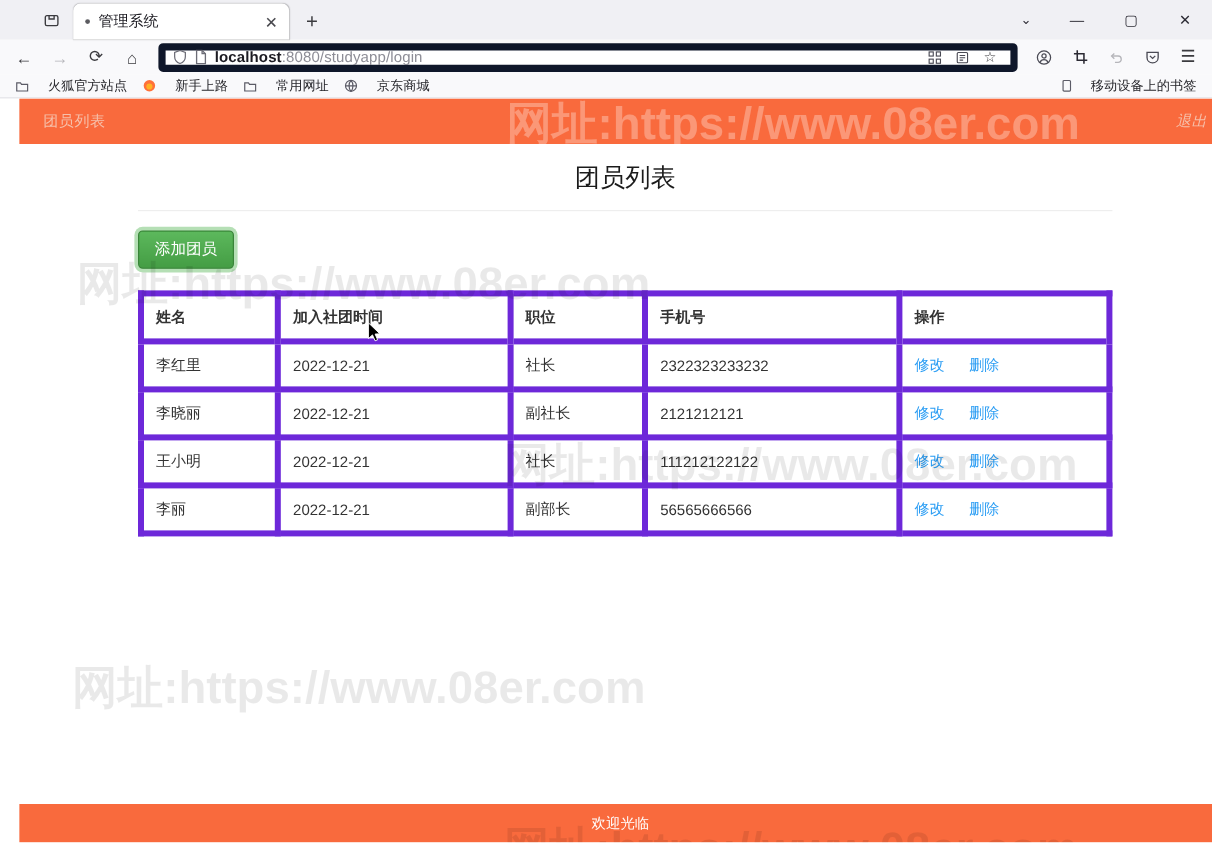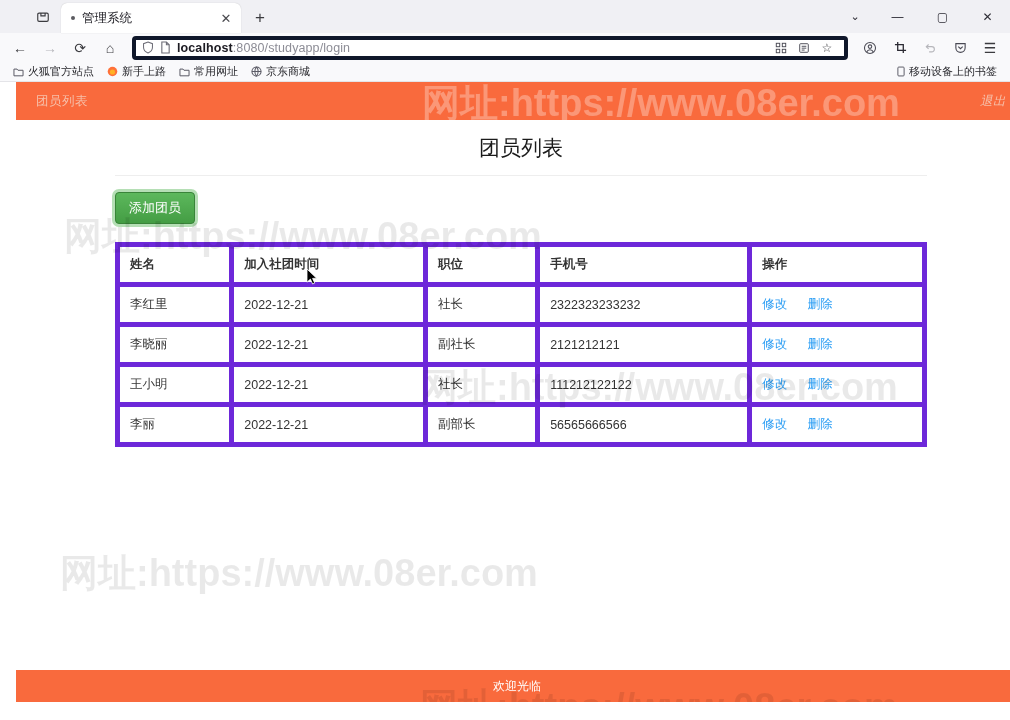--- a/index.html
+++ b/index.html
@@ -58,37 +58,37 @@
   }
   .nav-icon {
     width: 28px; height: 25px; border-radius: 4px;
     display: flex; align-items: center; justify-content: center;
     font-size: 14px; color: #3b3b3f;
   }
   .nav-icon.dim { color: #b6b6bb; }
   .urlbar {
     flex: 1; height: 24px; background: #ffffff; border-radius: 4px;
     margin: 0 6px; display: flex; align-items: center; padding: 0 6px;
-    border: 4px solid #0f172a; gap: 6px;
+    border: 6px solid #0f172a; gap: 6px;
   }
   .url-shield, .url-page { color: #5b5b66; display: flex; align-items: center; }
   .url-text {
     font-size: 12.5px; color: #8d8d96; white-space: nowrap;
     overflow: hidden; letter-spacing: .1px;
   }
   .url-text b { color: #1c1b22; font-weight: 600; }
   .urlbar-icons { margin-left: auto; display: flex; align-items: center; gap: 1px; }
   .urlbar-icons .nav-icon { width: 22px; height: 22px; font-size: 12px; }
 
   .chrome-bookmarks {
     height: 20px; background: #f9f9fb; border-bottom: 1px solid #e4e4e8;
     display: flex; align-items: center; padding: 0 8px; gap: 3px;
   }
   .bm {
-    display: flex; align-items: center; gap: 4px;
+    display: flex; align-items: center; gap: 16px;
     font-size: 11px; color: #26262b; padding: 1px 5px; border-radius: 3px;
     white-space: nowrap;
   }
   .bm-ico { font-size: 10px; line-height: 1; display: inline-flex; }
   .bm-right { margin-left: auto; display: flex; align-items: center; }
 
   
   .viewport {
     position: absolute; left: 16px; top: 82px; width: 1010px; height: 620px;
     background: #ffffff; overflow: hidden;

